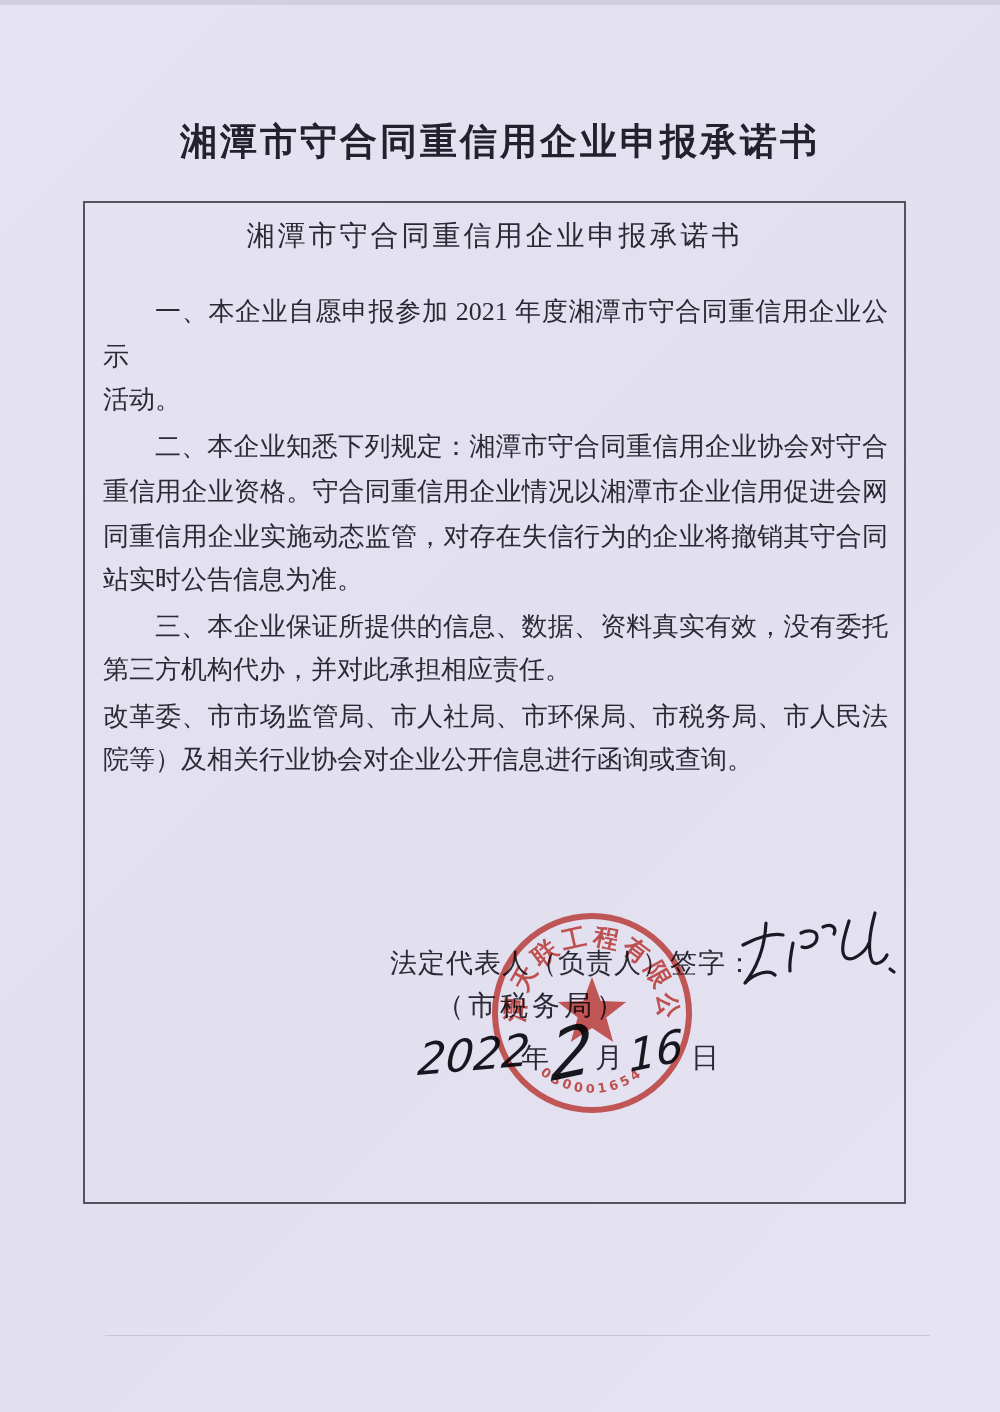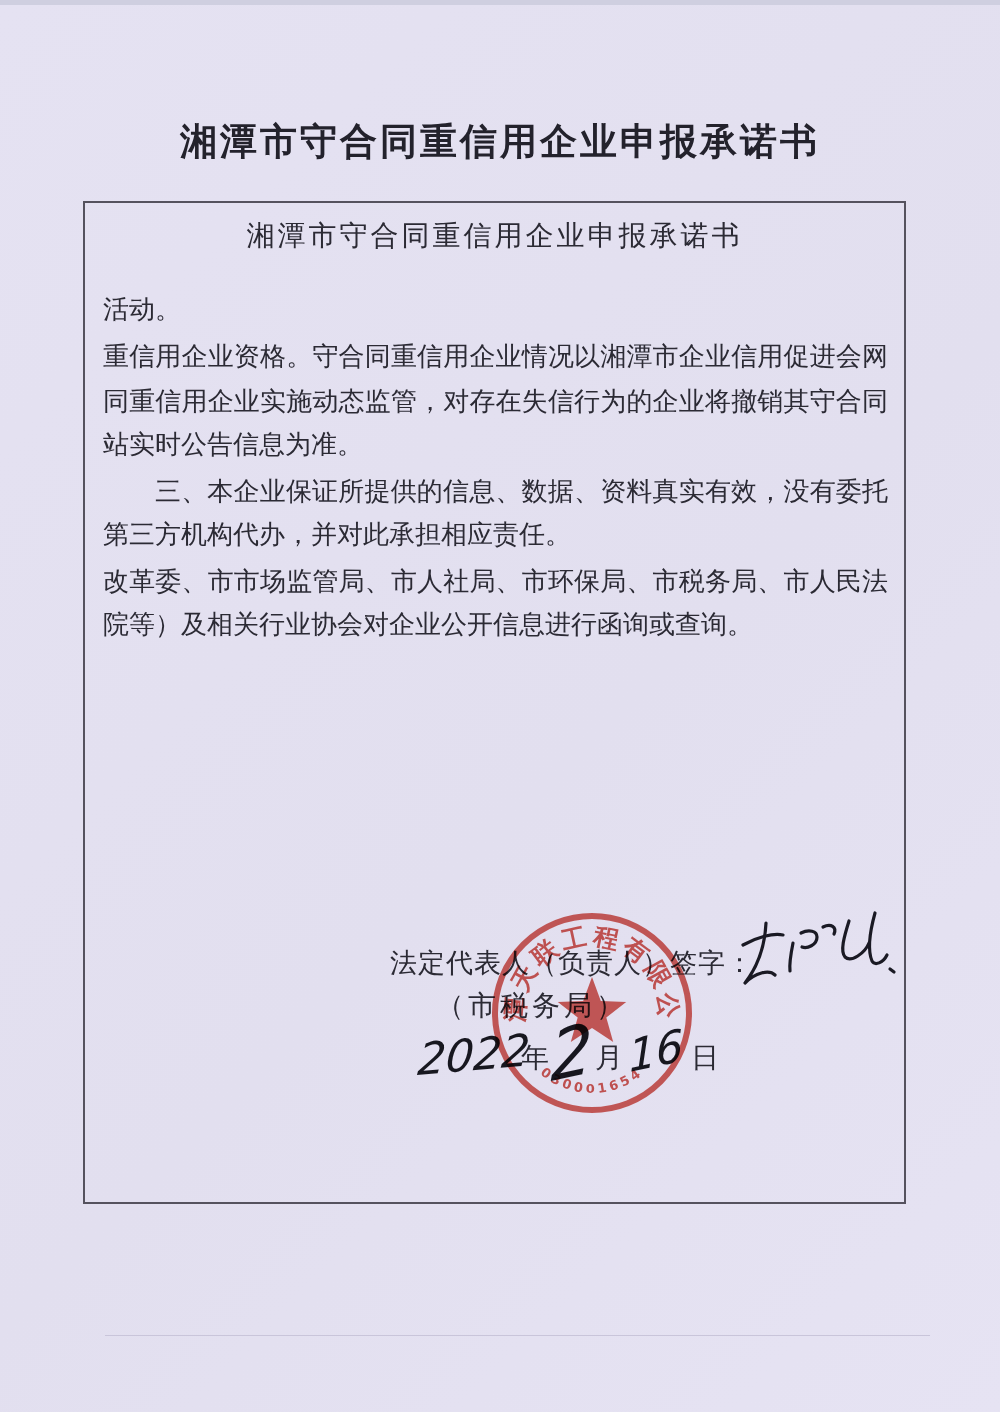--- a/index.html
+++ b/index.html
@@ -104,21 +104,23 @@
 </head>
 <body>
 
 <div class="page">
 
   <div class="main-title">湘潭市守合同重信用企业申报承诺书</div>
 
   <div class="doc-box">
     <div class="box-title">湘潭市守合同重信用企业申报承诺书</div>
     <div class="paragraphs">
+        <div class="line first">一、本企业自愿申报参加 2021 年度湘潭市守合同重信用企业公示</div>
         <div class="line short">活动。</div>
+        <div class="line first">二、本企业知悉下列规定：湘潭市守合同重信用企业协会对守合</div>
         <div class="line">重信用企业资格。守合同重信用企业情况以湘潭市企业信用促进会网</div>
         <div class="line">同重信用企业实施动态监管，对存在失信行为的企业将撤销其守合同</div>
         <div class="line short">站实时公告信息为准。</div>
         <div class="line first">三、本企业保证所提供的信息、数据、资料真实有效，没有委托</div>
         <div class="line short">第三方机构代办，并对此承担相应责任。</div>
         <div class="line">改革委、市市场监管局、市人社局、市环保局、市税务局、市人民法</div>
         <div class="line short">院等）及相关行业协会对企业公开信息进行函询或查询。</div>
       </div>
   </div>
 

